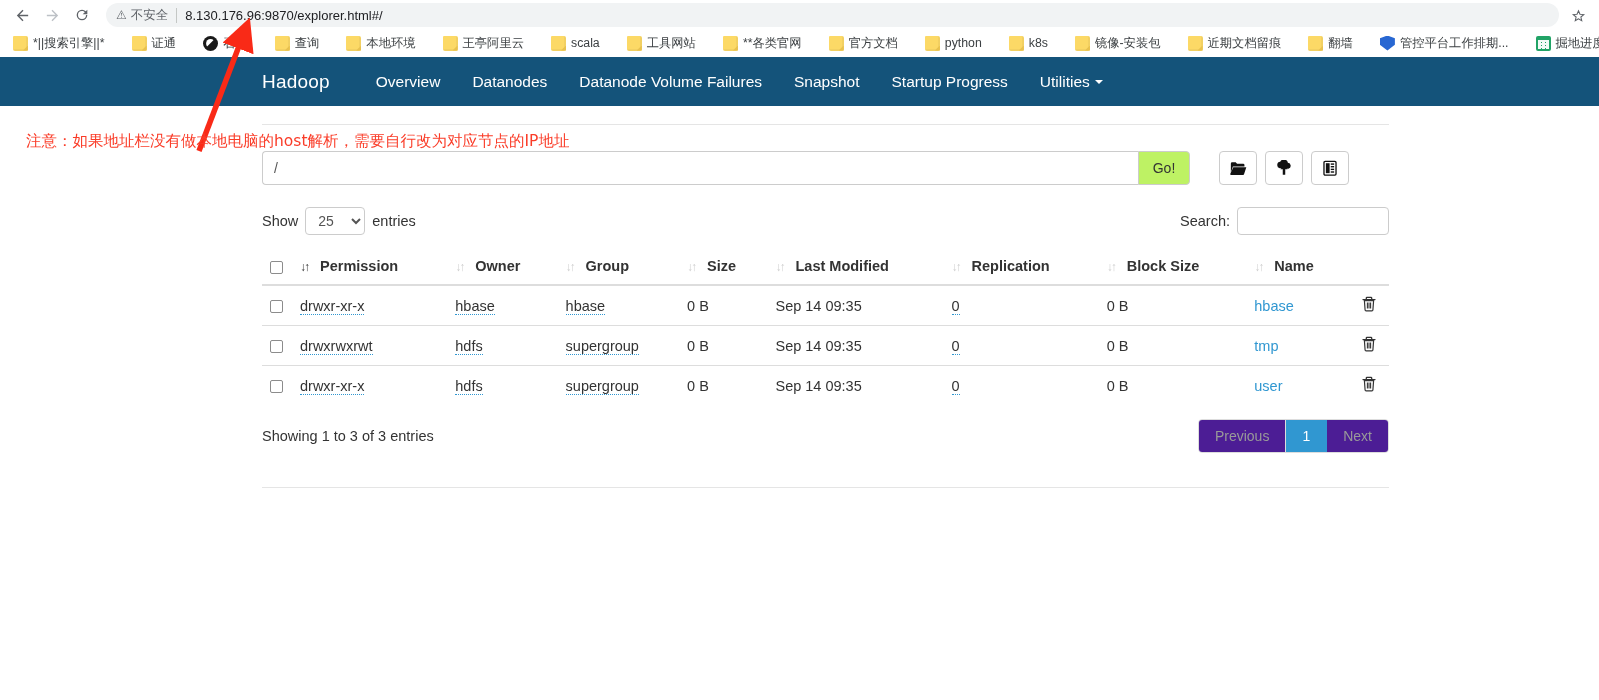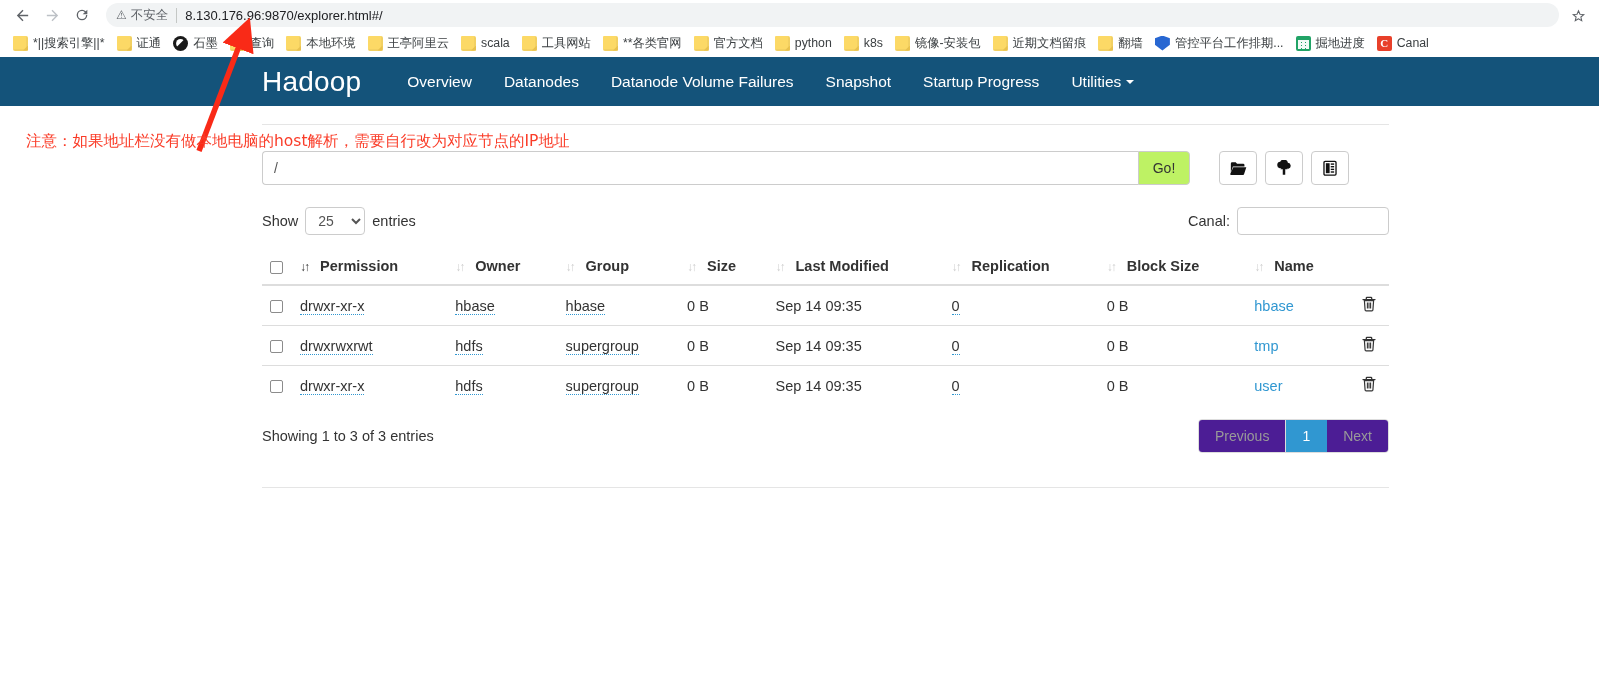--- a/index.html
+++ b/index.html
@@ -78,21 +78,21 @@
     display: flex; align-items: center; justify-content: center;
     color: #5f6368; font-size: 14px;
   }
 
   
   #bookmarks-bar {
     height: 27px;
     display: flex;
     align-items: center;
     padding: 0 7px;
-    gap: 0px;
+    gap: 15px;
     background: #ffffff;
     overflow: hidden;
     border-bottom: 1px solid #ffffff;
   }
   .bookmark {
     display: flex;
     align-items: center;
     gap: 5px;
     padding: 2px 6px;
     border-radius: 4px;
@@ -187,21 +187,21 @@
   #hadoop-navbar {
     height: 49px;
     background: #14537a;
     display: flex;
     align-items: center;
     padding-left: 262px;
     gap: 0;
   }
   #brand {
     color: #ffffff;
-    font-size: 28px;
+    font-size: 19px;
     margin-right: 30px;
     letter-spacing: 0.2px;
   }
   .nav-link {
     color: #ffffff;
     font-size: 15.5px;
     padding: 0 16px;
     white-space: nowrap;
     cursor: pointer;
   }
@@ -585,21 +585,21 @@
       </div>
     </div>
 
     <div id="dt-controls">
       <div id="length-ctrl">
         <span>Show</span>
         <select id="length-select"><option value="25">25</option><option value="50">50</option><option value="100">100</option></select>
         <span>entries</span>
       </div>
       <div id="filter-ctrl">
-        <span>Canal:</span>
+        <span>Search:</span>
         <input id="search-input" type="text" value="" style="">
       </div>
     </div>
 
     <table id="files-table">
       <thead>
         <tr id="header-row">
           <th><span class="chk"></span></th>
         <th><span class="sort-ic active">↓↑</span><span>Permission</span></th>
             <th><span class="sort-ic">↓↑</span><span>Owner</span></th>

